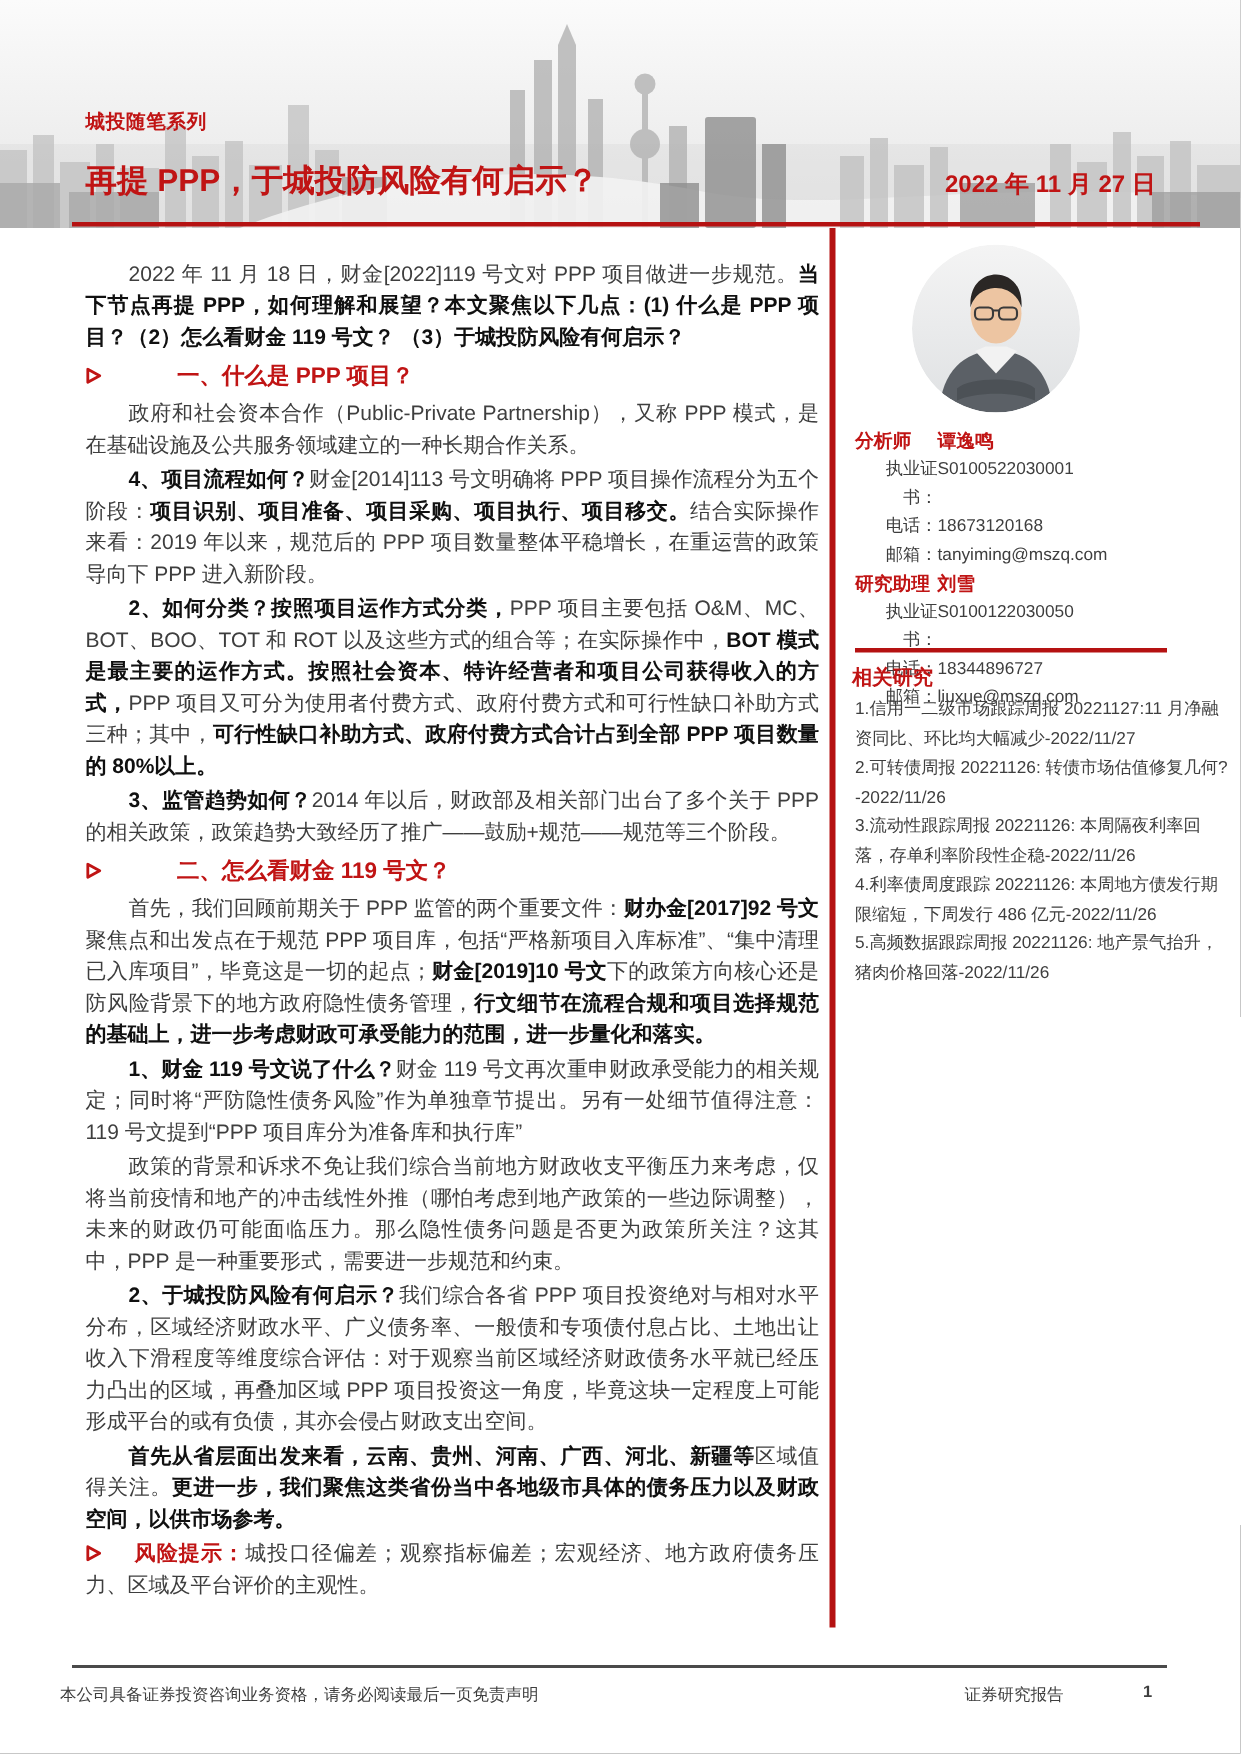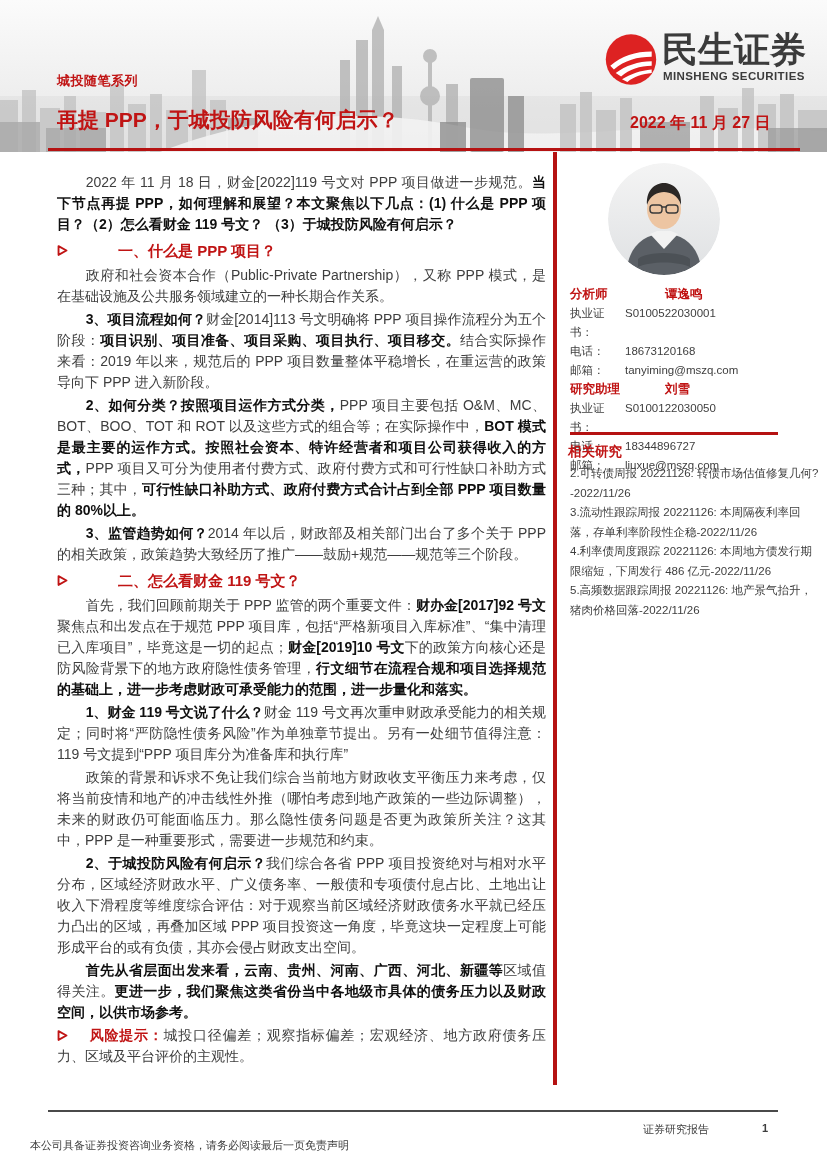--- a/index.html
+++ b/index.html
@@ -27,32 +27,32 @@
   .sec-h{margin:5px 0 4px;display:flex;align-items:center;font-size:15px;line-height:21px;font-weight:bold;color:#C01414;gap:28px;}
   .arrow{display:inline-block;width:11px;height:11px;color:#C01414;flex:0 0 auto;}
   .arrow svg{display:block;width:11px;height:11px;}
   .sec-h .arrow{margin-right:22px;}
   .para.risk{text-indent:0;}
   .risk .arrow{margin-right:21px;position:relative;top:1px;}
   .risk-label{color:#C01414;font-weight:bold;}
   
   .photo{position:absolute;left:608px;top:163px;width:112px;height:112px;border-radius:50%;overflow:hidden;}
   .analyst-block{position:absolute;left:570px;top:285px;width:252px;}
-  .a-role-row{display:flex;font-size:12.5px;font-weight:bold;color:#C01414;line-height:19px;gap:40px;}
+  .a-role-row{display:flex;font-size:12.5px;font-weight:bold;color:#C01414;line-height:19px;}
   .a-role{width:55px;flex:0 0 auto;}
   .a-row{display:flex;font-size:11.5px;color:#3e3e3e;line-height:19px;}
-  .a-lbl{width:55px;flex:0 0 auto;}
+  .a-lbl{width:55px;flex:0 0 auto;text-align:right;}
   .a-val{flex:1;}
   .sidebar-rule{position:absolute;left:570px;top:432px;width:208px;height:3px;background:#B51212;}
   .rel-title{position:absolute;left:568px;top:443px;font-size:13.5px;font-weight:bold;color:#C01414;}
   .rel-list{position:absolute;left:570px;top:464px;width:253px;}
   .rel-item{font-size:11.5px;line-height:19.5px;color:#3e3e3e;text-align:left;}
   
   .footer-rule{position:absolute;left:48px;top:1110px;width:730px;height:2px;background:#4a4a4a;}
-  .footer-left{position:absolute;left:30px;top:1122px;font-size:11px;color:#3e3e3e;margin-top:16px;}
+  .footer-left{position:absolute;left:40px;top:1122px;font-size:11px;color:#3e3e3e;}
   .footer-right{position:absolute;left:643px;top:1122px;font-size:11px;color:#3e3e3e;}
   .footer-page{position:absolute;left:762px;top:1122px;font-size:11px;font-weight:bold;color:#3e3e3e;}
 </style>
 </head>
 <body>
 
 <div class="page">
 
   <div class="header">
     <svg class="skyline" width="827" height="152" viewBox="0 0 827 152" preserveAspectRatio="none" aria-hidden="true">
@@ -113,48 +113,38 @@
       <g fill="#9b9b9b" opacity="0.75">
         <rect x="640" y="122" width="50" height="30"></rect>
           <rect x="768" y="128" width="59" height="24"></rect>
       </g>
     </svg>
 
     <div class="series">城投随笔系列</div>
     <div class="doc-title">再提 PPP，于城投防风险有何启示？</div>
     <div class="doc-date">2022 年 11 月 27 日</div>
 
-    <div class="logo">
-      <svg class="logo-mark" viewBox="0 0 60 60" aria-hidden="true">
-        <circle cx="30" cy="30" r="28" fill="#DD2222"></circle>
-        <path d="M7 37 C19 26 35 21 53 21 L53 27 C37 27 23 31 11 41 Z" fill="#ffffff"></path>
-        <path d="M13 45 C24 37 38 32 53 32 L53 37 C40 37 28 41 19 49 Z" fill="#ffffff"></path>
-        <path d="M20 52 C29 46 41 42 53 41 L53 45 C43 46 33 49 26 55 Z" fill="#ffffff"></path>
-      </svg>
-      <div class="logo-cn">民生证券</div>
-      <div class="logo-en">MINSHENG SECURITIES</div>
-    </div>
 
     <div class="header-rule"></div>
   </div>
 
   <div class="divider"></div>
 
   <div class="body-col">
       <p class="para"><span class="seg">2022 年 11 月 18 日，财金[2022]119 号文对 PPP 项目做进一步规范。</span><span class="seg bold">当下节点再提 PPP，如何理解和展望？本文聚焦以下几点：(1) 什么是 PPP 项目？（2）怎么看财金 119 号文？ （3）于城投防风险有何启示？</span></p>
       <div class="sec-h">
         <span class="arrow">
           <svg viewBox="0 0 10 10" aria-hidden="true">
             <path d="M1.4 1 L8.6 5 L1.4 9 Z" fill="none" stroke="currentColor" stroke-width="1.7" stroke-linejoin="round"></path>
           </svg>
         </span>
         <span>一、什么是 PPP 项目？</span>
       </div>
       <p class="para"><span class="seg">政府和社会资本合作（Public-Private Partnership），又称 PPP 模式，是在基础设施及公共服务领域建立的一种长期合作关系。</span></p>
-      <p class="para"><span class="seg bold">3、项目流程如何？</span><span class="seg">财金[2014]113 号文明确将 PPP 项目操作流程分为五个阶段：</span><span class="seg bold">项目识别、项目准备、项目采购、项目执行、项目移交。</span><span class="seg">结合实际操作来看：2019 年以来，规范后的 PPP 项目数量整体平稳增长，在重运营的政策导向下 PPP 进入新阶段。</span></p>
+      <p class="para"><span class="seg bold">4、项目流程如何？</span><span class="seg">财金[2014]113 号文明确将 PPP 项目操作流程分为五个阶段：</span><span class="seg bold">项目识别、项目准备、项目采购、项目执行、项目移交。</span><span class="seg">结合实际操作来看：2019 年以来，规范后的 PPP 项目数量整体平稳增长，在重运营的政策导向下 PPP 进入新阶段。</span></p>
       <p class="para"><span class="seg bold">2、如何分类？按照项目运作方式分类，</span><span class="seg">PPP 项目主要包括 O&amp;M、MC、BOT、BOO、TOT 和 ROT 以及这些方式的组合等；在实际操作中，</span><span class="seg bold">BOT 模式是最主要的运作方式。按照社会资本、特许经营者和项目公司获得收入的方式，</span><span class="seg">PPP 项目又可分为使用者付费方式、政府付费方式和可行性缺口补助方式三种；其中，</span><span class="seg bold">可行性缺口补助方式、政府付费方式合计占到全部 PPP 项目数量的 80%以上。</span></p>
       <p class="para"><span class="seg bold">3、监管趋势如何？</span><span class="seg">2014 年以后，财政部及相关部门出台了多个关于 PPP 的相关政策，政策趋势大致经历了推广——鼓励+规范——规范等三个阶段。</span></p>
       <div class="sec-h">
         <span class="arrow">
           <svg viewBox="0 0 10 10" aria-hidden="true">
             <path d="M1.4 1 L8.6 5 L1.4 9 Z" fill="none" stroke="currentColor" stroke-width="1.7" stroke-linejoin="round"></path>
           </svg>
         </span>
         <span>二、怎么看财金 119 号文？</span>
       </div>
@@ -223,20 +213,21 @@
         <span class="a-val">18344896727</span>
       </div>
       <div class="a-row">
         <span class="a-lbl">邮箱：</span>
         <span class="a-val">liuxue@mszq.com</span>
       </div>
     </div>
   <div class="sidebar-rule"></div>
   <div class="rel-title">相关研究</div>
   <div class="rel-list">
+      <div class="rel-item">1.信用一二级市场跟踪周报 20221127:11 月净融资同比、环比均大幅减少-2022/11/27</div>
       <div class="rel-item">2.可转债周报 20221126: 转债市场估值修复几何? -2022/11/26</div>
       <div class="rel-item">3.流动性跟踪周报 20221126: 本周隔夜利率回落，存单利率阶段性企稳-2022/11/26</div>
       <div class="rel-item">4.利率债周度跟踪 20221126: 本周地方债发行期限缩短，下周发行 486 亿元-2022/11/26</div>
       <div class="rel-item">5.高频数据跟踪周报 20221126: 地产景气抬升，猪肉价格回落-2022/11/26</div>
     </div>
 
   <div class="footer-rule"></div>
   <div class="footer-left">本公司具备证券投资咨询业务资格，请务必阅读最后一页免责声明</div>
   <div class="footer-right">证券研究报告</div>
   <div class="footer-page">1</div>

